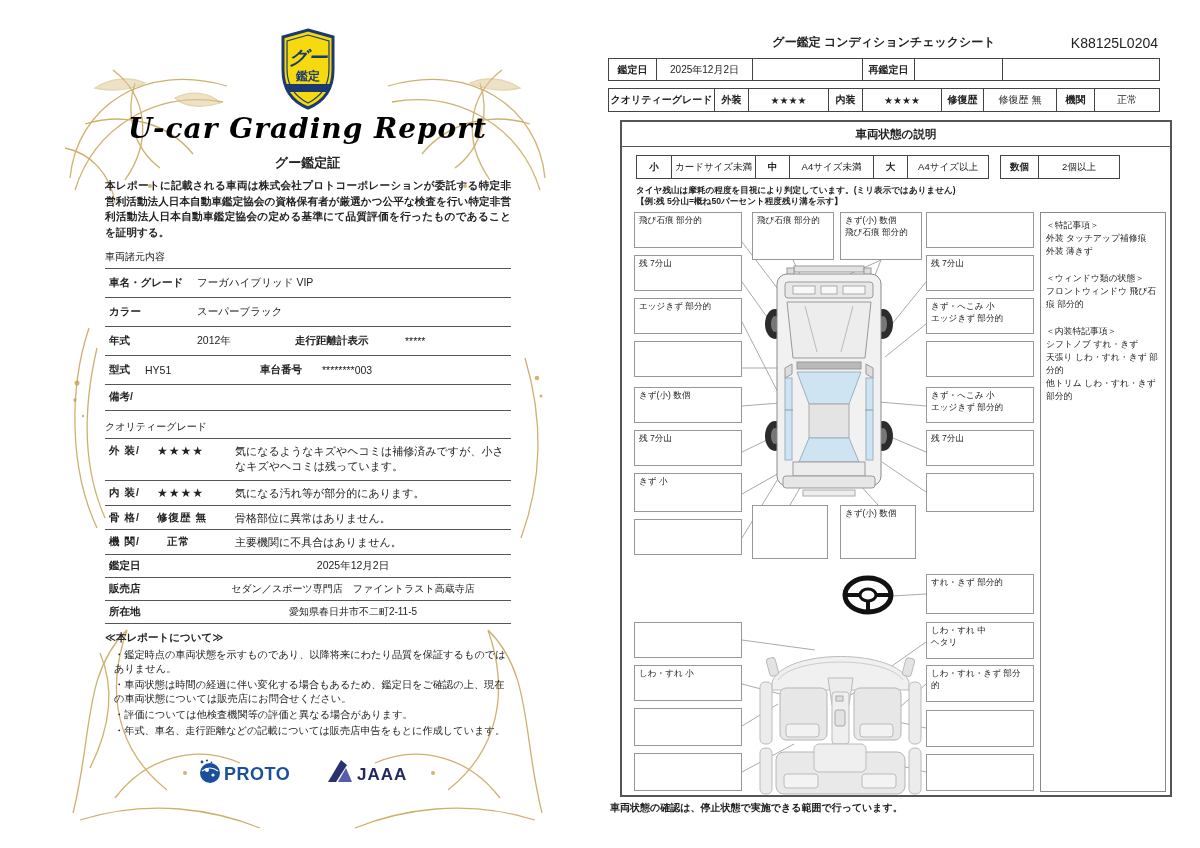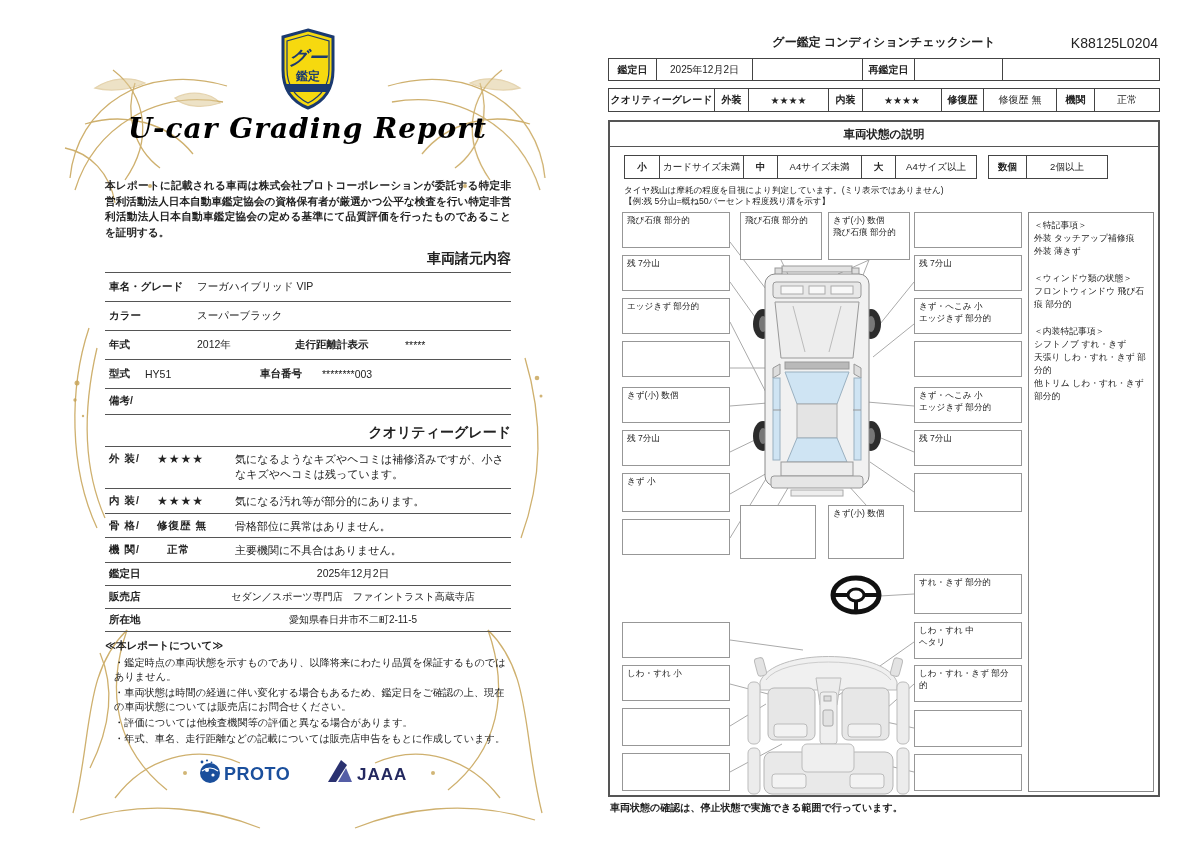--- a/index.html
+++ b/index.html
@@ -10,21 +10,21 @@
   #left-sheet { position:absolute; left:55px; top:28px; width:505px; height:805px; }
   #flourishes { position:absolute; left:0; top:0; width:505px; height:805px; }
   #badge { position:absolute; left:224px; top:0; width:58px; height:82px; }
   #cert-title { position:absolute; left:0; top:84px; width:505px; text-align:center;
     font-family:"DejaVu Serif","Liberation Serif",serif; font-style:italic; font-weight:bold;
     font-size:28px; color:#000000; letter-spacing:1px; }
   #cert-sub { position:absolute; left:0; top:126px; width:505px; text-align:center;
     font-size:13px; font-weight:bold; color:#222; }
   #cert-body { position:absolute; left:50px; top:150px; width:406px; }
   .intro { font-size:10.6px; line-height:1.48; text-align:justify;font-weight:bold; }
-  .sec-head { text-align:right; font-weight:bold; font-size:14px; margin-top:9px; margin-bottom:4px; }
+  .sec-head { text-align:left; font-weight:normal; font-size:10px; margin-top:9px; margin-bottom:4px; }
   .spec-table { border-top:1px solid #555; }
   .spec-row { display:flex; align-items:center; border-bottom:1px solid #555; height:29px; font-size:10.5px; }
   .spec-row .lbl { font-weight:bold; }
   .grade-row { display:flex; border-bottom:1px solid #555; padding:5px 0 4px 0; font-size:10.5px; }
   .grade-row .glbl { width:52px; font-weight:bold; padding-left:4px; letter-spacing:1px; }
   .grade-row .gval { width:78px; font-weight:bold; letter-spacing:1px; }
   .grade-row .gdesc { flex:1; font-size:11px; line-height:1.35; }
   .stars { font-size:12px; }
   .info-row { display:flex; align-items:center; border-bottom:1px solid #555; height:23px; font-size:10.5px; }
   .info-row .lbl { width:90px; font-weight:bold; padding-left:4px; }
@@ -36,26 +36,26 @@
 
   
   #right-sheet { position:absolute; left:608px; top:28px; width:552px; height:795px; font-size:10px; }
   #rs-title { position:absolute; left:0; top:6px; width:552px; text-align:center; font-weight:bold; font-size:12px; }
   #rs-code { position:absolute; right:2px; top:7px; font-size:14px; }
   .bar-table { position:absolute; left:0; display:flex; border:1px solid #444; background:#fff; }
   .bar-cell { border-right:1px solid #444; display:flex; align-items:center; justify-content:center;
     font-size:10px; overflow:hidden; white-space:nowrap; }
   .bar-cell:last-child { border-right:none; }
   .bar-cell.hd { font-weight:bold; }
-  #main-box { position:absolute; left:0; top:92px; width:552px; height:677px; border:2px solid #555; background:#fff; }
+  #main-box { position:absolute; left:12px; top:92px; width:552px; height:677px; border:2px solid #555; background:#fff; }
   #mb-title { position:absolute; left:0; top:0; width:100%; height:25px; border-bottom:1px solid #555;
     display:flex; align-items:center; justify-content:center; font-weight:bold; font-size:11.5px; }
   .legend { position:absolute; display:flex; border:1px solid #444; height:24px; }
   .legend .bar-cell { font-size:9.5px; }
-  .tire-note { position:absolute; left:14px; font-size:8.6px; font-weight:normal; line-height:1.35; }
+  .tire-note { position:absolute; left:14px; font-size:8.6px; font-weight:bold; line-height:1.35; }
   .dmg-box { position:absolute; border:1px solid #979797; background:#fff; font-size:8.6px;
     padding:2px 4px; line-height:1.35; white-space:pre-line; z-index:2; }
   #notes-box { position:absolute; left:418px; top:90px; width:126px; height:580px; border:1px solid #888;
     padding:6px 5px; font-size:8.8px; line-height:1.5; white-space:pre-line; z-index:2; background:#fff; }
   #lines-svg, .diagram-svg { position:absolute; z-index:1; }
   #rs-footnote { position:absolute; left:2px; top:773px; font-size:10px; font-weight:600; }
 </style>
 </head>
 <body>
 
@@ -111,20 +111,21 @@
 
   <svg id="badge" viewBox="0 0 58 82">
     <path d="M29,2 L54,9 L54,42 C54,62 44,74 29,80 C14,74 4,62 4,42 L4,9 Z" fill="#f6d90f" stroke="#1b3a70" stroke-width="3"></path>
     <path d="M29,7 L50,13 L50,41 C50,58 41,69 29,75 C17,69 8,58 8,41 L8,13 Z" fill="none" stroke="#1b3a70" stroke-width="1.2"></path>
     <text x="29" y="36" text-anchor="middle" font-size="19" font-weight="bold" font-style="italic" fill="#1b3a70">グー</text>
     <text x="29" y="52" text-anchor="middle" font-size="12" font-weight="bold" fill="#1b3a70">鑑定</text>
     <path d="M6,56 L52,56 L50,64 L8,64 Z" fill="#1b3a70"></path>
   </svg>
 
   <div id="cert-title">U-car Grading Report</div>
+  <div id="cert-sub">グー鑑定証</div>
 
   <div id="cert-body">
     <div class="intro">本レポートに記載される車両は株式会社プロトコーポレーションが委託する特定非営利活動法人日本自動車鑑定協会の資格保有者が厳選かつ公平な検査を行い特定非営利活動法人日本自動車鑑定協会の定める基準にて品質評価を行ったものであることを証明する。</div>
 
     <div class="sec-head">車両諸元内容</div>
     <div class="spec-table">
       <div class="spec-row">
         <span class="lbl" style="width:92px;padding-left:4px">車名・グレード</span>
         <span>フーガハイブリッド VIP</span>
       </div>

